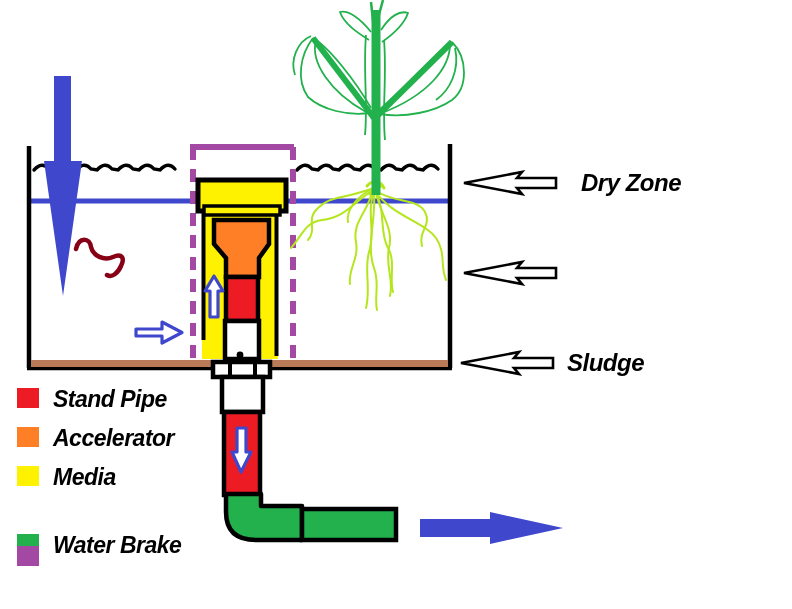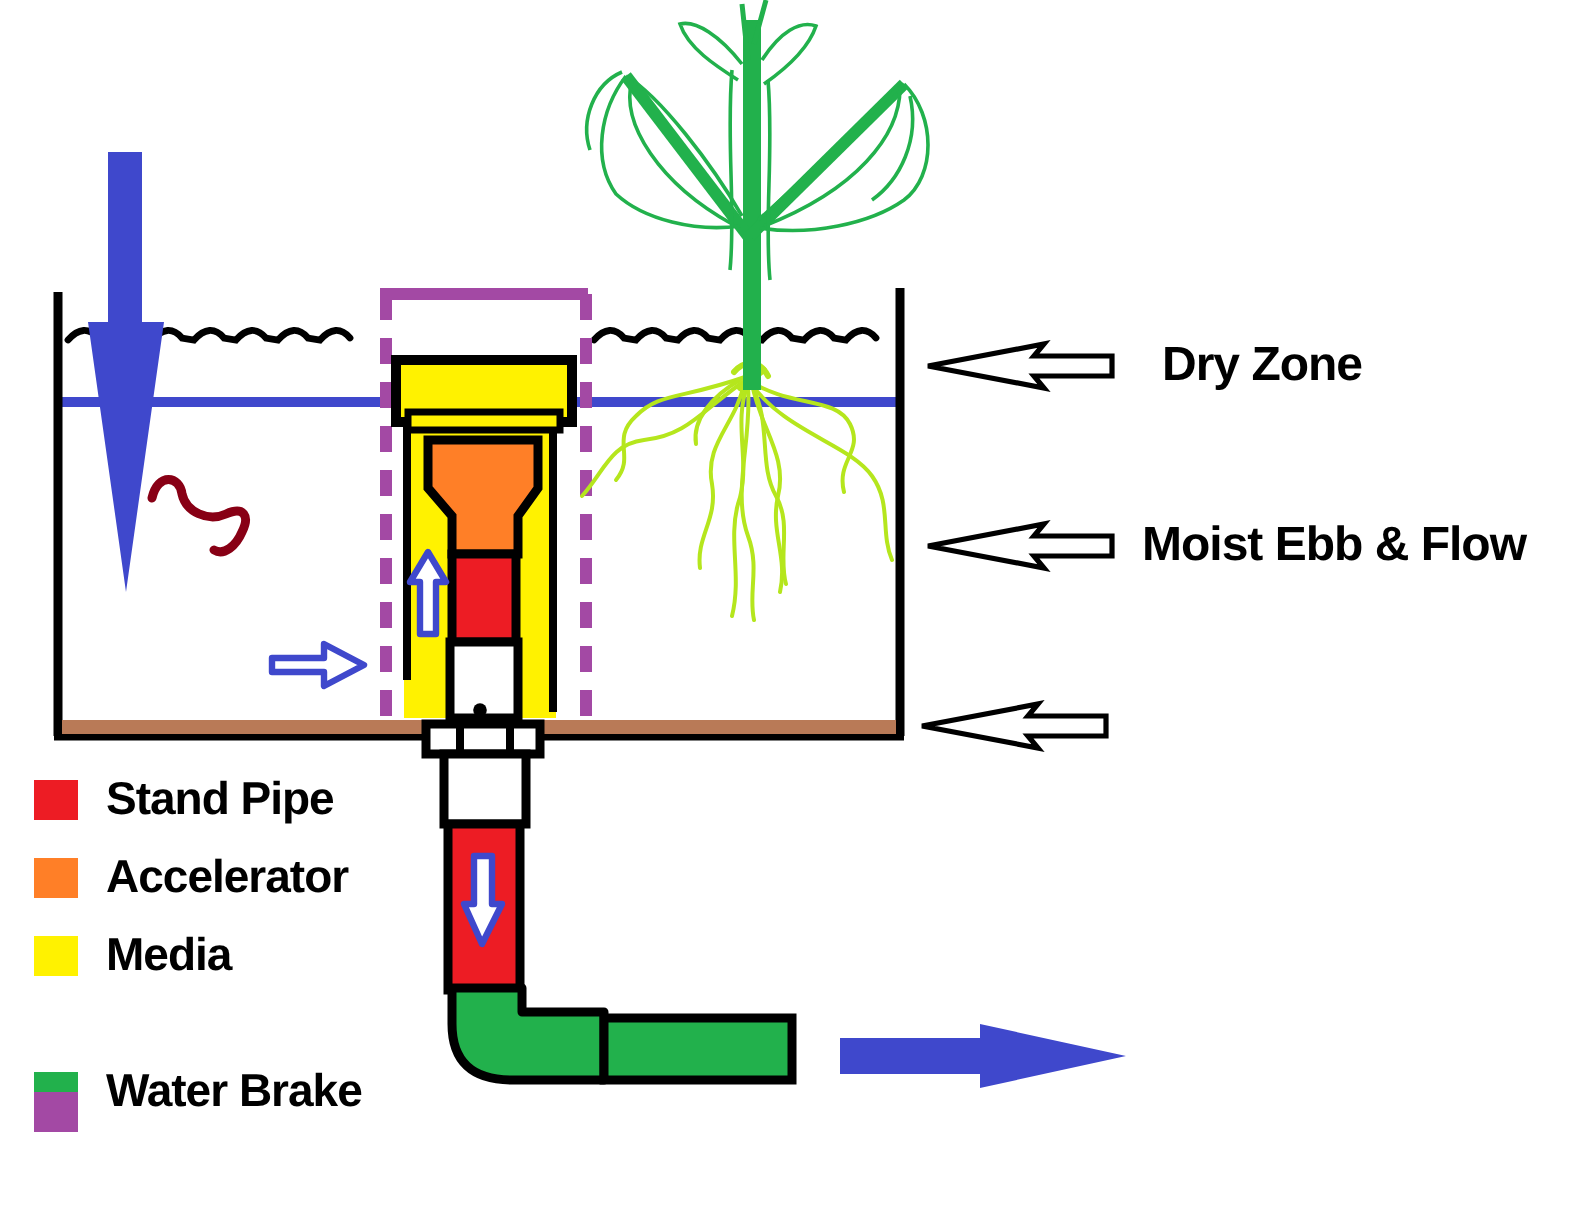--- a/index.html
+++ b/index.html
@@ -4,28 +4,29 @@
 <style>
   :root{
     --red:#ED1C24; --orange:#FF7F27; --yellow:#FFF200; --green:#22B14C;
     --purple:#A349A4; --blue:#3F48CC; --darkred:#880015; --brown:#B97A57;
     --rootgreen:#B5E61D; --ink:#000;
   }
   html,body{margin:0;padding:0;background:#fff;}
   .canvas{
     position:relative;width:792px;height:609px;background:#fff;overflow:hidden;
     font-family:"Liberation Sans", sans-serif;
+    font-style:italic;
   }
   .canvas svg{position:absolute;left:0;top:0;}
   .zone-label{
     position:absolute;font-weight:700;font-size:24px;line-height:26px;color:#000;
     letter-spacing:-0.5px;white-space:nowrap;
   }
   .legend{position:absolute;left:0;top:0;width:260px;height:0;}
-  .legend-row{position:absolute;left:17px;display:flex;align-items:center;}
+  .legend-row{position:absolute;left:17px;display:flex;align-items:flex-start;}
   .legend-row .swatch{width:22px;height:20px;display:inline-block;flex:0 0 auto;}
   .legend-row .legend-label{
     font-weight:700;font-size:23px;line-height:23px;color:#000;margin-left:14px;
     letter-spacing:-0.5px;white-space:nowrap;
   }
   .lr0{top:388px}.lr1{top:427px}.lr2{top:466px}.lr3{top:534px}.lr4{top:546px}
 </style>
 </head>
 <body>
 
@@ -122,21 +123,21 @@
   <path d="M420,519 H490 V512 L563,528 L490,544 V537 H420 Z" fill="#3F48CC"></path>
 
   <g fill="#fff" stroke="#000" stroke-width="2.6" stroke-linejoin="miter">
     <path d="M556,178 H517 L522,172 L464,183 L522,194 L517,188 H556 Z"></path>
     <path d="M556,268 H517 L522,262 L464,273 L522,284 L517,278 H556 Z"></path>
     <path d="M553,358 H514 L519,352 L461,363 L519,374 L514,368 H553 Z"></path>
   </g>
 </svg>
 
   <div class="zone-label" style="left:581px;top:170px">Dry Zone</div>
-  <div class="zone-label" style="left:571px;top:260px">Moist Ebb &amp; Flow</div>
+  <div class="zone-label" style="left:567px;top:350px">Sludge</div>
 
   <div class="legend">
     <div class="legend-row lr0">
       <span class="swatch" style="background-color: rgb(237, 28, 36);"></span>
       <span class="legend-label">Stand Pipe</span>
     </div>
     <div class="legend-row lr1">
       <span class="swatch" style="background-color: rgb(255, 127, 39);"></span>
       <span class="legend-label">Accelerator</span>
     </div>

